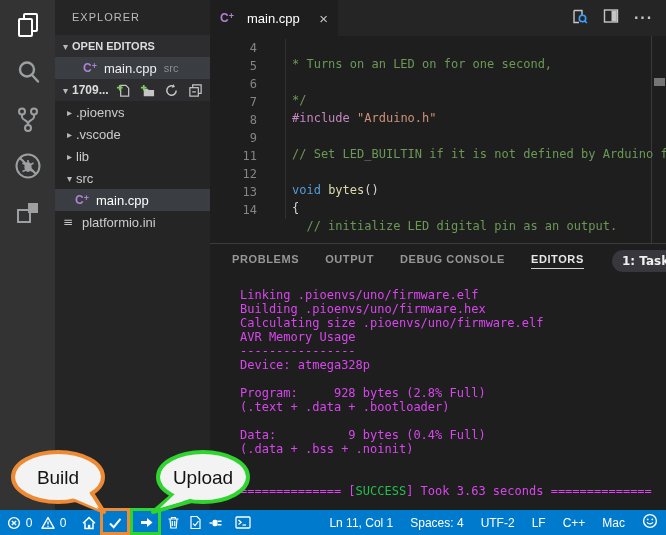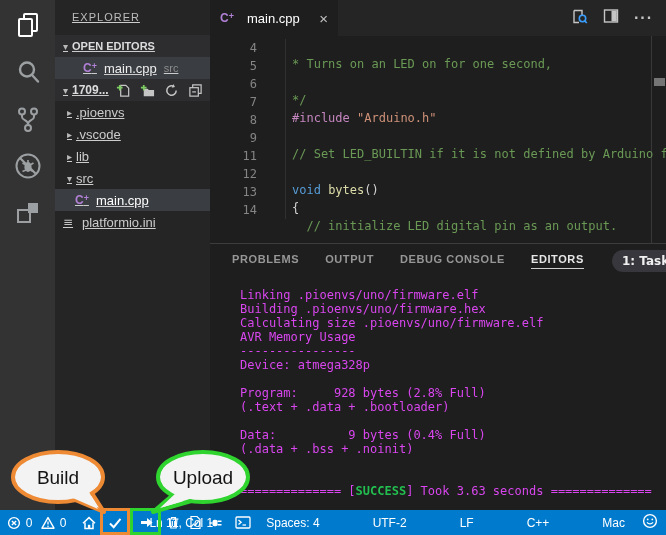--- a/index.html
+++ b/index.html
@@ -5,21 +5,21 @@
   html,body{margin:0;padding:0;background:#1e1e1e;}
   .root{position:relative;width:666px;height:535px;overflow:hidden;background:#1e1e1e;
         font-family:"Liberation Sans",sans-serif;-webkit-font-smoothing:antialiased;}
 
   
   .activity-bar{position:absolute;left:0;top:0;width:55px;height:510px;background:#333333;
     display:flex;flex-direction:column;align-items:center;padding-top:10px;gap:17px;box-sizing:border-box;}
   .ab-item{width:30px;height:30px;display:flex;align-items:center;justify-content:center;}
 
   
-  .sidebar{position:absolute;left:55px;top:0;width:155px;height:510px;background:#252526;color:#ccc;overflow:hidden;text-decoration:underline;}
+  .sidebar{position:absolute;left:55px;top:0;width:155px;height:510px;background:#252526;color:#ccc;overflow:hidden;}
   .sidebar-title{height:35px;line-height:35px;padding-left:17px;font-size:11px;letter-spacing:1px;color:#bcbcbc;}
   .sec{height:22px;display:flex;align-items:center;background:#2d2d30;font-size:11px;font-weight:bold;color:#dcdcdc;padding-left:4px;box-sizing:border-box;}
   .chev{width:13px;flex:none;font-size:10px;color:#b8b8b8;text-align:center;font-family:"DejaVu Sans",sans-serif;}
   .oe-item{height:22px;display:flex;align-items:center;padding-left:28px;background:var(--selection);font-size:13px;color:#eee;}
   .oe-detail{margin-left:7px;font-size:11px;color:#8d8d8d;}
   .folder-actions{margin-left:auto;display:flex;align-items:center;gap:9px;padding-right:7px;}
   .folder-actions svg{display:block;}
   .tree-row{height:22px;display:flex;align-items:center;padding-left:8px;font-size:13px;color:#cccccc;}
   .tree-row.selected{background:var(--selection);color:#ffffff;}
   .indent{width:12px;flex:none;}
@@ -50,27 +50,27 @@
   
   .panel{position:absolute;left:210px;top:243px;right:0;height:267px;background:#1e1e1e;border-top:1px solid #3c3c3c;box-sizing:border-box;}
   .panel-tabs{display:flex;align-items:center;height:34px;padding-left:22px;gap:26px;font-size:11px;letter-spacing:0.6px;color:#979797;font-weight:bold;}
   .ptab{padding-bottom:3px;border-bottom:1px solid transparent;}
   .ptab.active{color:#e7e7e7;border-bottom-color:#cfcfcf;}
   .task-pill{position:absolute;left:402px;top:6px;height:22px;width:78px;background:#37373d;border-radius:11px;
     color:#f0f0f0;font-size:12px;font-weight:bold;display:flex;align-items:center;padding:0 10px;gap:6px;box-sizing:border-box;
     font-family:"DejaVu Sans",sans-serif;white-space:nowrap;}
   .terminal{position:absolute;left:30px;top:44px;margin:0;font-family:"DejaVu Sans Mono",monospace;font-size:12px;color:#cccccc;}
   .tline{height:14px;line-height:14px;white-space:pre;}
-  .t-p{color:#d946ef;} .t-g{color:var(--success-green);font-weight:bold;}
+  .t-p{color:#d946ef;} .t-g{color:var(--success-green);font-weight:normal;}
 
   
   .status-bar{position:absolute;left:0;top:510px;width:666px;height:25px;background:var(--status-bar);color:#fff;font-size:12px;}
   .sb-item{position:absolute;top:0;height:25px;display:flex;align-items:center;justify-content:center;}
   .sb-right{position:absolute;right:8px;top:0;height:25px;display:flex;align-items:center;gap:17px;}
-  .sritem{white-space:nowrap;margin-left:36px;}
+  .sritem{white-space:nowrap;}
 
   
   .hl-box{position:absolute;box-sizing:border-box;z-index:6;}
   .hl-orange{left:100px;top:508px;width:30px;height:27px;border:3px solid var(--accent-orange);}
   .hl-green{left:130px;top:508px;width:31px;height:27px;border:3px solid var(--accent-green);}
   .callout{position:absolute;z-index:8;}
   .callout text{font-family:"Liberation Sans",sans-serif;font-size:19px;fill:#141414;}
   .co-orange .bubble{fill:#F3F3F3;stroke:var(--accent-orange);stroke-width:4;stroke-linejoin:round;}
   .co-green .bubble{fill:#F3F3F3;stroke:var(--accent-green);stroke-width:4;stroke-linejoin:round;}
   .erase{fill:#F3F3F3;stroke:none;}

